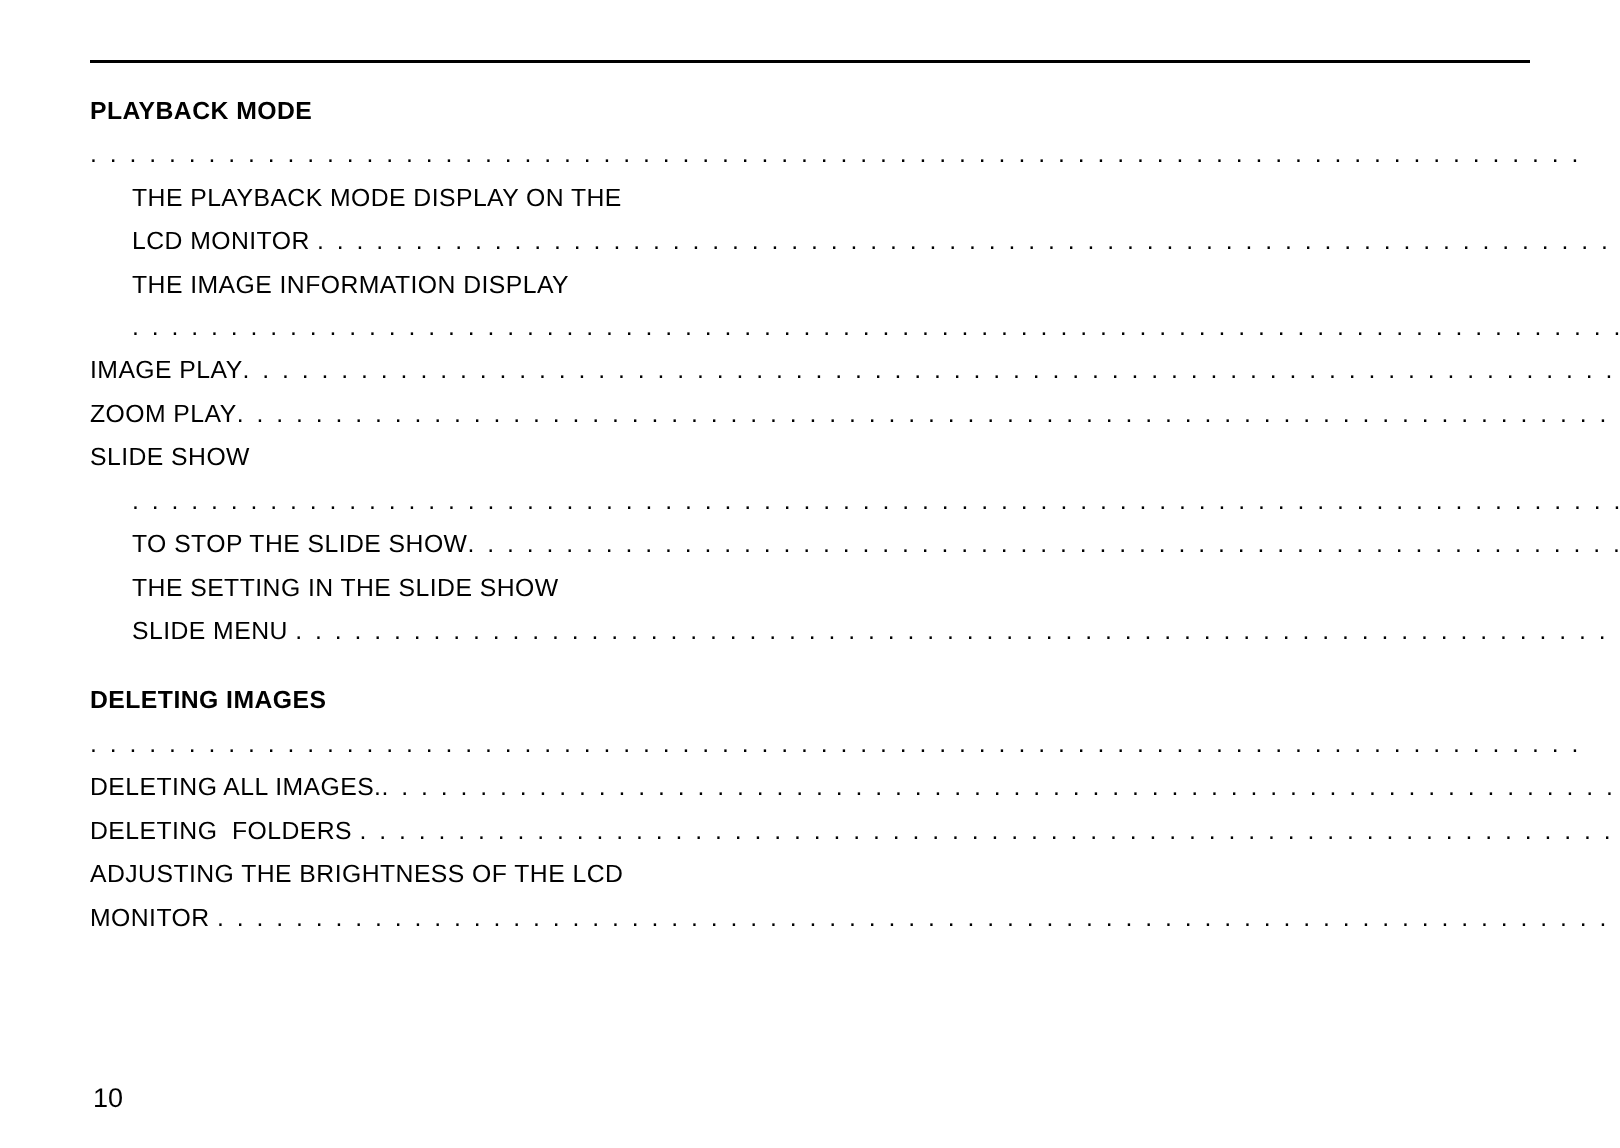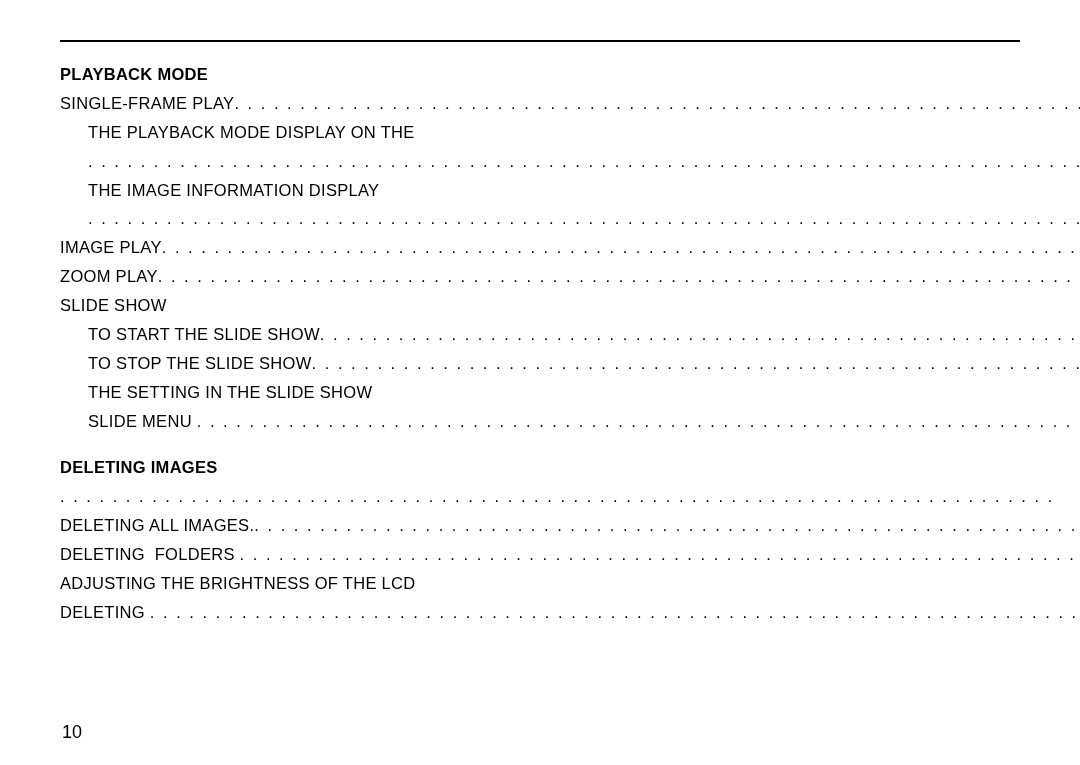--- a/index.html
+++ b/index.html
@@ -67,42 +67,41 @@
 </style>
 </head>
 <body>
 
 <div class="page">
   <div class="rule"></div>
   <div class="cols">
     <div class="col left" id="col-left">
         <div class="section-title">PLAYBACK MODE</div>
         <div class="toc-entry lvl0">
-          <span class="toc-label">SINGLE-FRAME PLAY</span>
           <span class="toc-dots"></span>
         </div>
         <div class="entry-text lvl1">THE PLAYBACK MODE DISPLAY ON THE</div>
         <div class="toc-entry lvl1">
+          <span class="toc-label">LCD MONITOR </span>
           <span class="toc-dots"></span>
         </div>
         <div class="entry-text lvl1">THE IMAGE INFORMATION DISPLAY</div>
         <div class="toc-entry lvl1">
           <span class="toc-dots"></span>
         </div>
         <div class="toc-entry lvl0">
           <span class="toc-label">IMAGE PLAY</span>
           <span class="toc-dots"></span>
         </div>
         <div class="toc-entry lvl0">
           <span class="toc-label">ZOOM PLAY</span>
           <span class="toc-dots"></span>
         </div>
         <div class="entry-text lvl0">SLIDE SHOW</div>
         <div class="toc-entry lvl1">
-          <span class="toc-label">TO START THE SLIDE SHOW</span>
           <span class="toc-dots"></span>
         </div>
         <div class="toc-entry lvl1">
           <span class="toc-label">TO STOP THE SLIDE SHOW</span>
           <span class="toc-dots"></span>
         </div>
         <div class="entry-text lvl1">THE SETTING IN THE SLIDE SHOW</div>
         <div class="toc-entry lvl1">
           <span class="toc-label">SLIDE MENU </span>
           <span class="toc-dots"></span>
@@ -115,20 +114,20 @@
         <div class="toc-entry lvl0">
           <span class="toc-label">DELETING ALL IMAGES.</span>
           <span class="toc-dots"></span>
         </div>
         <div class="toc-entry lvl0">
           <span class="toc-label">DELETING  FOLDERS </span>
           <span class="toc-dots"></span>
         </div>
         <div class="entry-text lvl0">ADJUSTING THE BRIGHTNESS OF THE LCD</div>
         <div class="toc-entry lvl0">
-          <span class="toc-label">DELETING </span>
+          <span class="toc-label">MONITOR </span>
           <span class="toc-dots"></span>
         </div>
       </div>
 
   </div>
   <div class="page-number">10</div>
 </div>
 
 </body></html>

